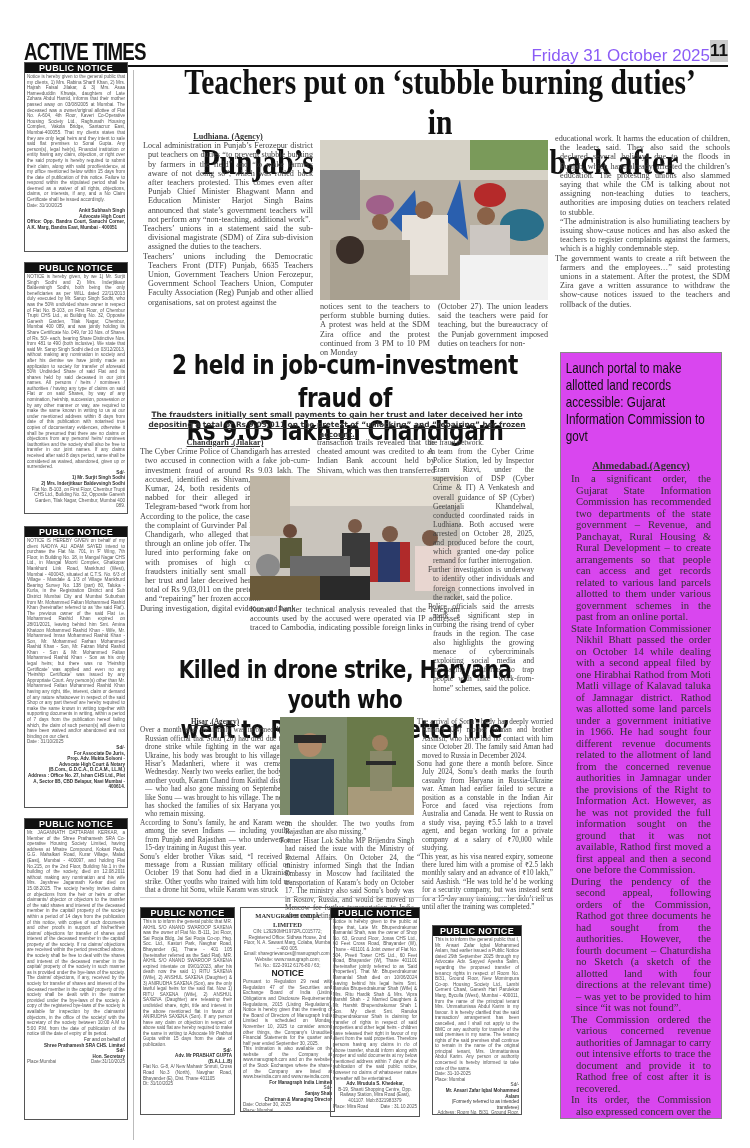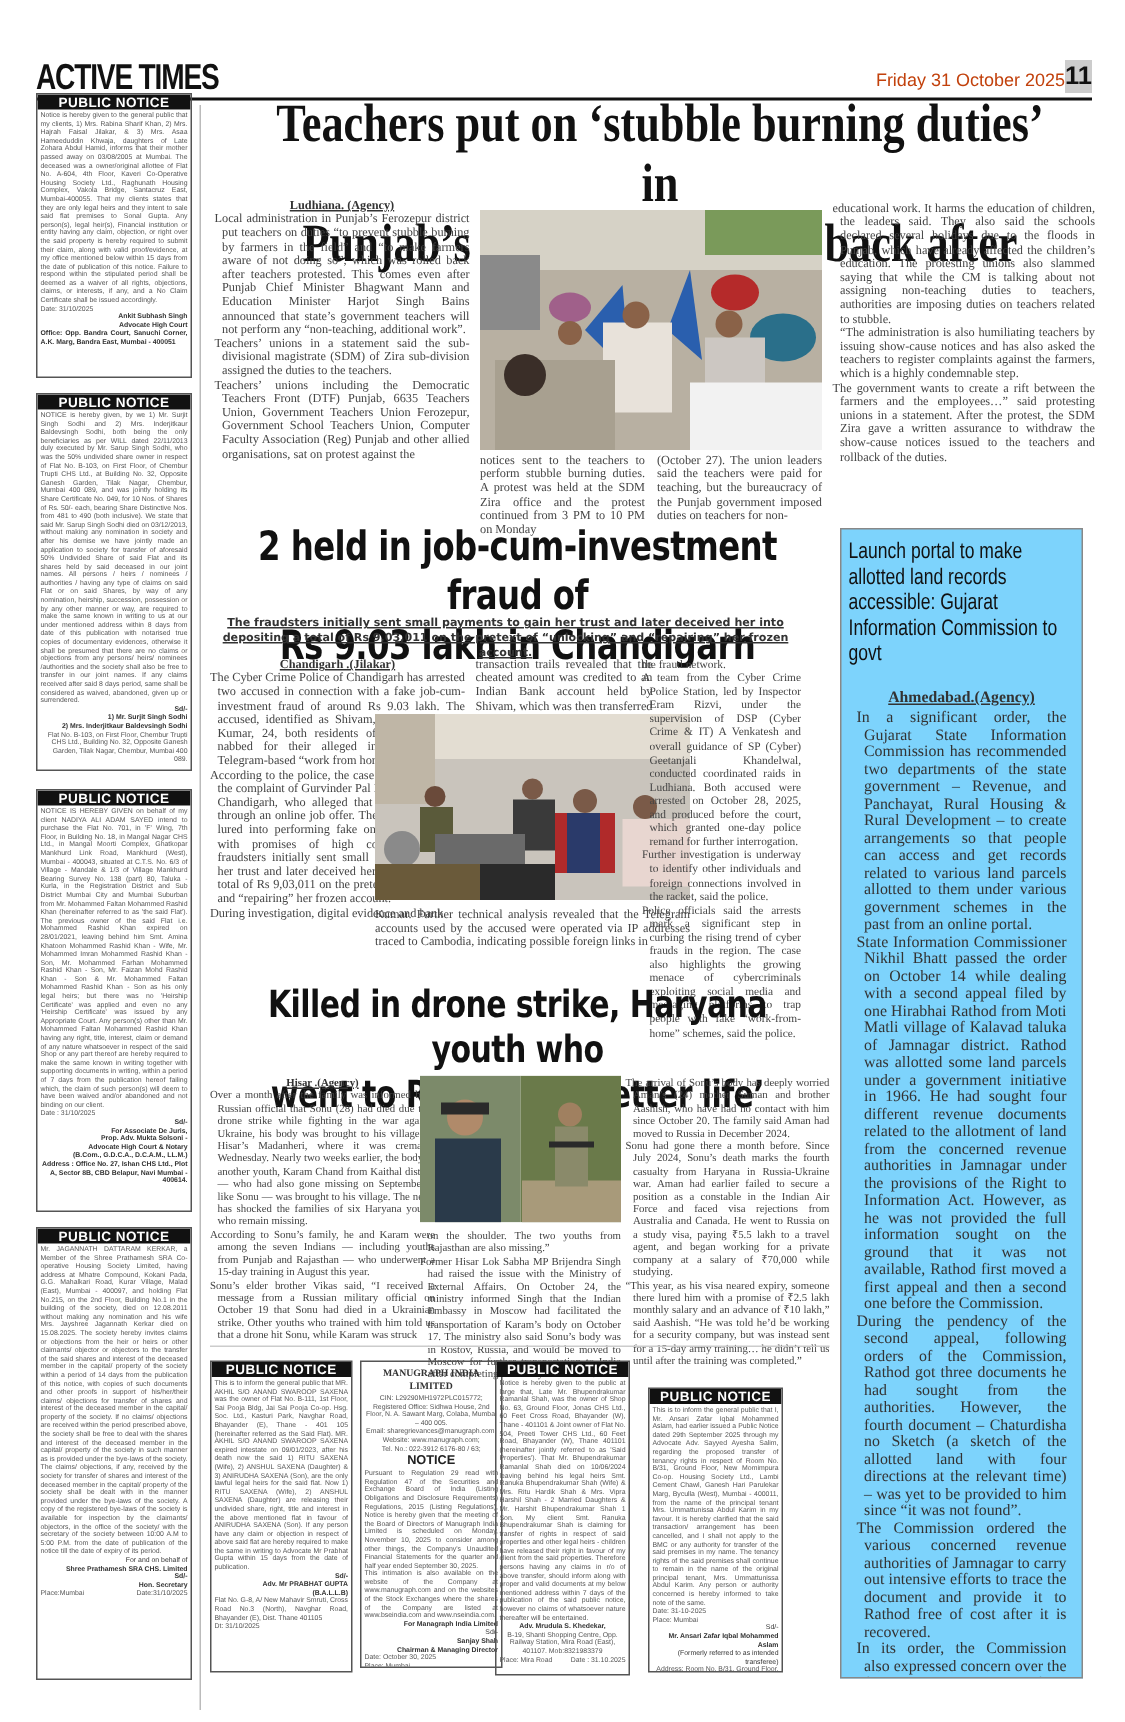--- a/index.html
+++ b/index.html
@@ -1,31 +1,31 @@
 <!DOCTYPE html>
 <html><head>
 <meta charset="utf-8">
 <style>
 *{box-sizing:border-box;margin:0;padding:0}
 body{width:750px;height:1148px;background:#fff;position:relative;overflow:hidden;font-family:"Liberation Serif",serif;color:#222}
 .abs{position:absolute}
 .masthead-title{left:24px;top:38px;font-family:"Liberation Sans",sans-serif;font-weight:bold;font-size:24px;letter-spacing:-1px;transform:scaleX(0.78);transform-origin:left;color:#111}
-.masthead-date{right:40px;top:46px;font-family:"Liberation Sans",sans-serif;font-size:12px;color:#c2410c}
+.masthead-date{right:40px;top:46px;font-family:"Liberation Sans",sans-serif;font-size:17px;color:#8b5cf6}
 .page-num{right:22px;top:40px;width:18px;height:22px;background:#ccc;font-family:"Liberation Sans",sans-serif;font-weight:bold;font-size:17px;text-align:center;line-height:22px;color:#111}
 .rule{left:24px;right:22px;top:65px;height:2px;background:#111}
 .notice{border:1px solid #555;font-family:"Liberation Sans",sans-serif;font-size:4.6px;line-height:5.6px;color:#555;padding:0 2px 2px;overflow:hidden;text-align:justify}
 .notice .nh{background:#111;color:#fff;font-weight:bold;font-size:9px;line-height:10px;text-align:center;margin:0 -2px 1px;letter-spacing:.3px}
 .notice .sig{text-align:right;font-weight:bold;color:#333}
 .h1{font-family:"Liberation Serif",serif;font-weight:bold;text-align:center;color:#111;transform:scaleX(0.82);transform-origin:center}
 .h2{font-family:"DejaVu Sans",sans-serif;font-weight:bold;text-align:center;color:#111;transform:scaleX(0.8);transform-origin:center;letter-spacing:-.5px}
 .body{font-size:8.2px;line-height:9.2px;color:#444;text-align:justify}
 .body p{text-indent:-5px;padding-left:5px;margin:0}
 .dateline{font-weight:bold;text-decoration:underline;text-align:center;color:#333}
 .photo{overflow:hidden}
-.sidebox{border:1px solid #888;background:#7dd3fc;overflow:hidden}
+.sidebox{border:1px solid #888;background:#d946ef;overflow:hidden}
 .sidebox .st{font-family:"Liberation Sans",sans-serif;font-size:15px;line-height:17px;color:#111;transform:scaleX(0.78);transform-origin:left;width:128%;padding:6px 6px 0}
 .sidebox .body{font-size:10.6px;line-height:11.5px;color:#333;padding:0 10px}
 .deck{font-family:"DejaVu Sans",sans-serif;font-weight:bold;font-size:7.4px;line-height:10px;text-align:center;text-decoration:underline;color:#333}
 .vline{background:#bbb;width:1px}
 </style>
 </head>
 <body>
 
 <div class="abs masthead-title">ACTIVE TIMES</div>
 <div class="abs masthead-date">Friday 31 October 2025</div>

